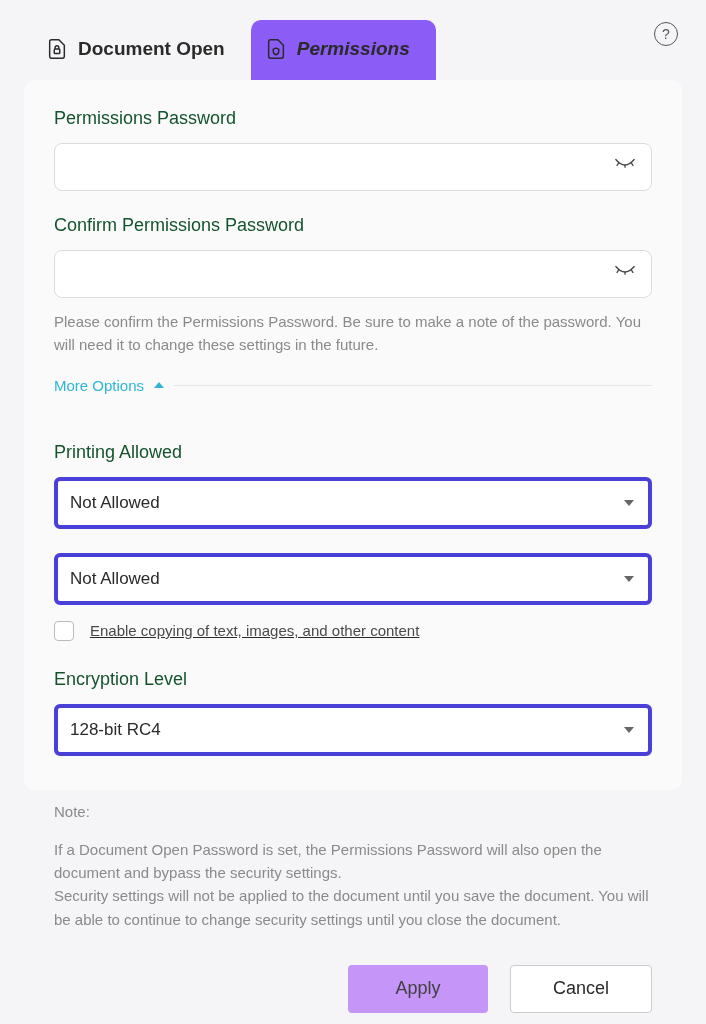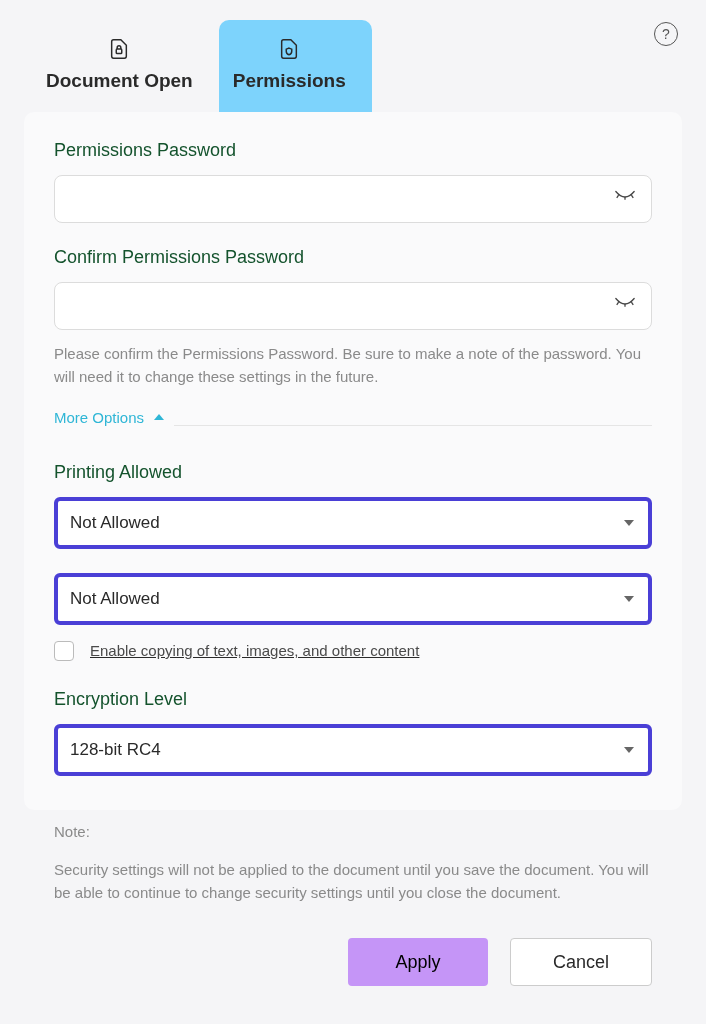--- a/index.html
+++ b/index.html
@@ -36,24 +36,24 @@
     }
     .tab {
       display: flex;
       align-items: center;
       gap: 10px;
       padding: 18px 26px 20px 14px;
       font-size: 19px;
       font-weight: 600;
       cursor: pointer;
       border-radius: 10px 10px 0 0;
-      flex-direction: column;
     }
     .tab.active {
-      background: #7dd3fc;
+      background: #8b5cf6;
+      font-style: italic;
     }
     .tab-icon {
       width: 22px;
       height: 22px;
       display: flex;
       align-items: center;
       justify-content: center;
     }
     .panel {
       background: #fafafb;
@@ -88,22 +88,22 @@
     }
     .helper-text {
       font-size: 15px;
       color: #8a8a8a;
       line-height: 1.55;
       margin-top: -12px;
       margin-bottom: 20px;
     }
     .more-options-row {
       display: flex;
-      align-items: flex-end;
-      margin-bottom: 36px;
+      align-items: center;
+      margin-bottom: 48px;
     }
     .more-options-link {
       color: #2fb6d6;
       font-size: 15px;
       cursor: pointer;
       display: flex;
       align-items: center;
       gap: 10px;
     }
     .more-options-line {
@@ -180,21 +180,21 @@
       border-radius: 4px;
       font-size: 18px;
       cursor: pointer;
       display: flex;
       align-items: center;
       justify-content: center;
       min-width: 140px;
     }
     .btn-primary {
       background: #c595f7;
-      color: #000000;
+      color: #404040;
       border: none;
     }
     .btn-secondary {
       background: #fff;
       color: #2a2a2a;
       border: 1px solid #ccc;
     }
   </style>
 </head>
 <body>
@@ -283,20 +283,21 @@
     <div class="field-label">Encryption Level</div>
     <div class="select-wrap" style="margin-bottom:0">
       <div class="select-inner">128-bit RC4</div>
       <div class="select-arrow"></div>
     </div>
 
   </div>
 
   <div class="note-block">
     <div class="note-title">Note:</div>
+    <div>If a Document Open Password is set, the Permissions Password will also open the document and bypass the security settings.</div>
     <div>Security settings will not be applied to the document until you save the document. You will be able to continue to change security settings until you close the document.</div>
   </div>
 
   <div class="button-row">
     <button class="btn btn-primary">Apply</button>
     <button class="btn btn-secondary">Cancel</button>
   </div>
 
 </div>
 

